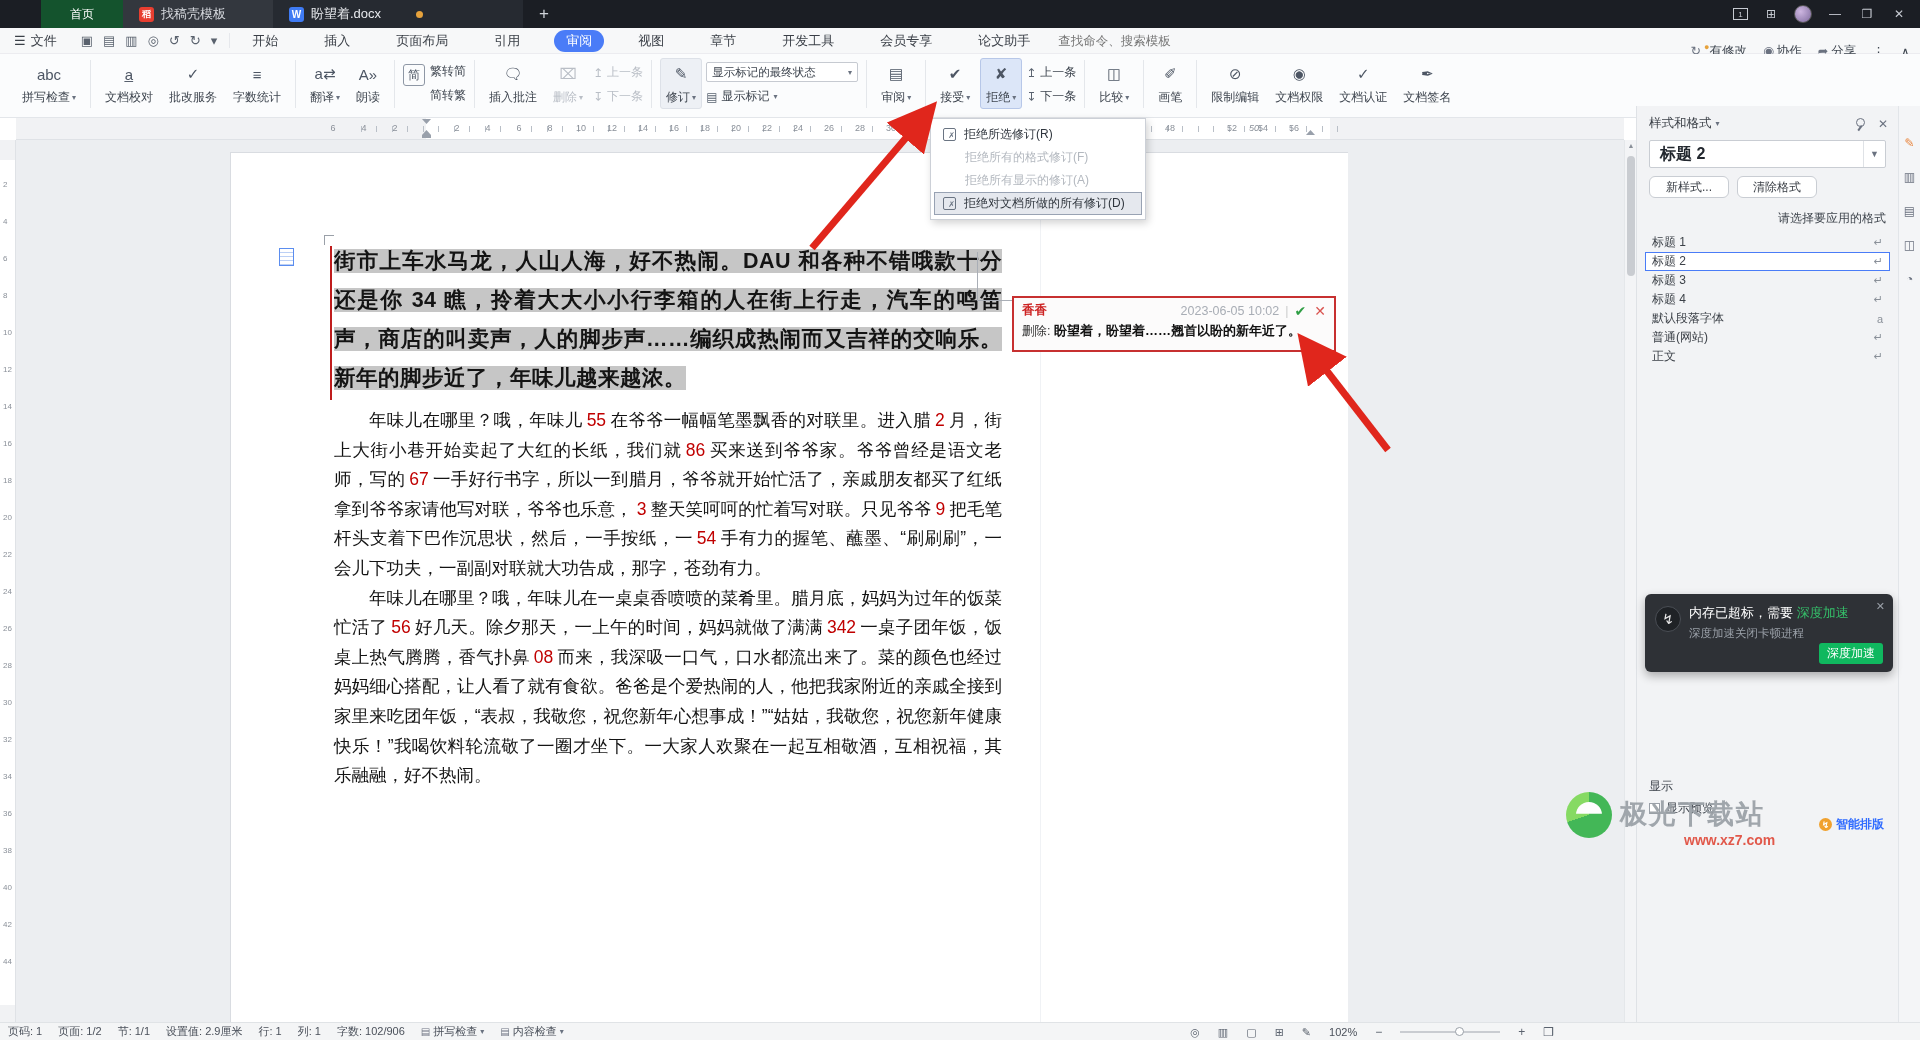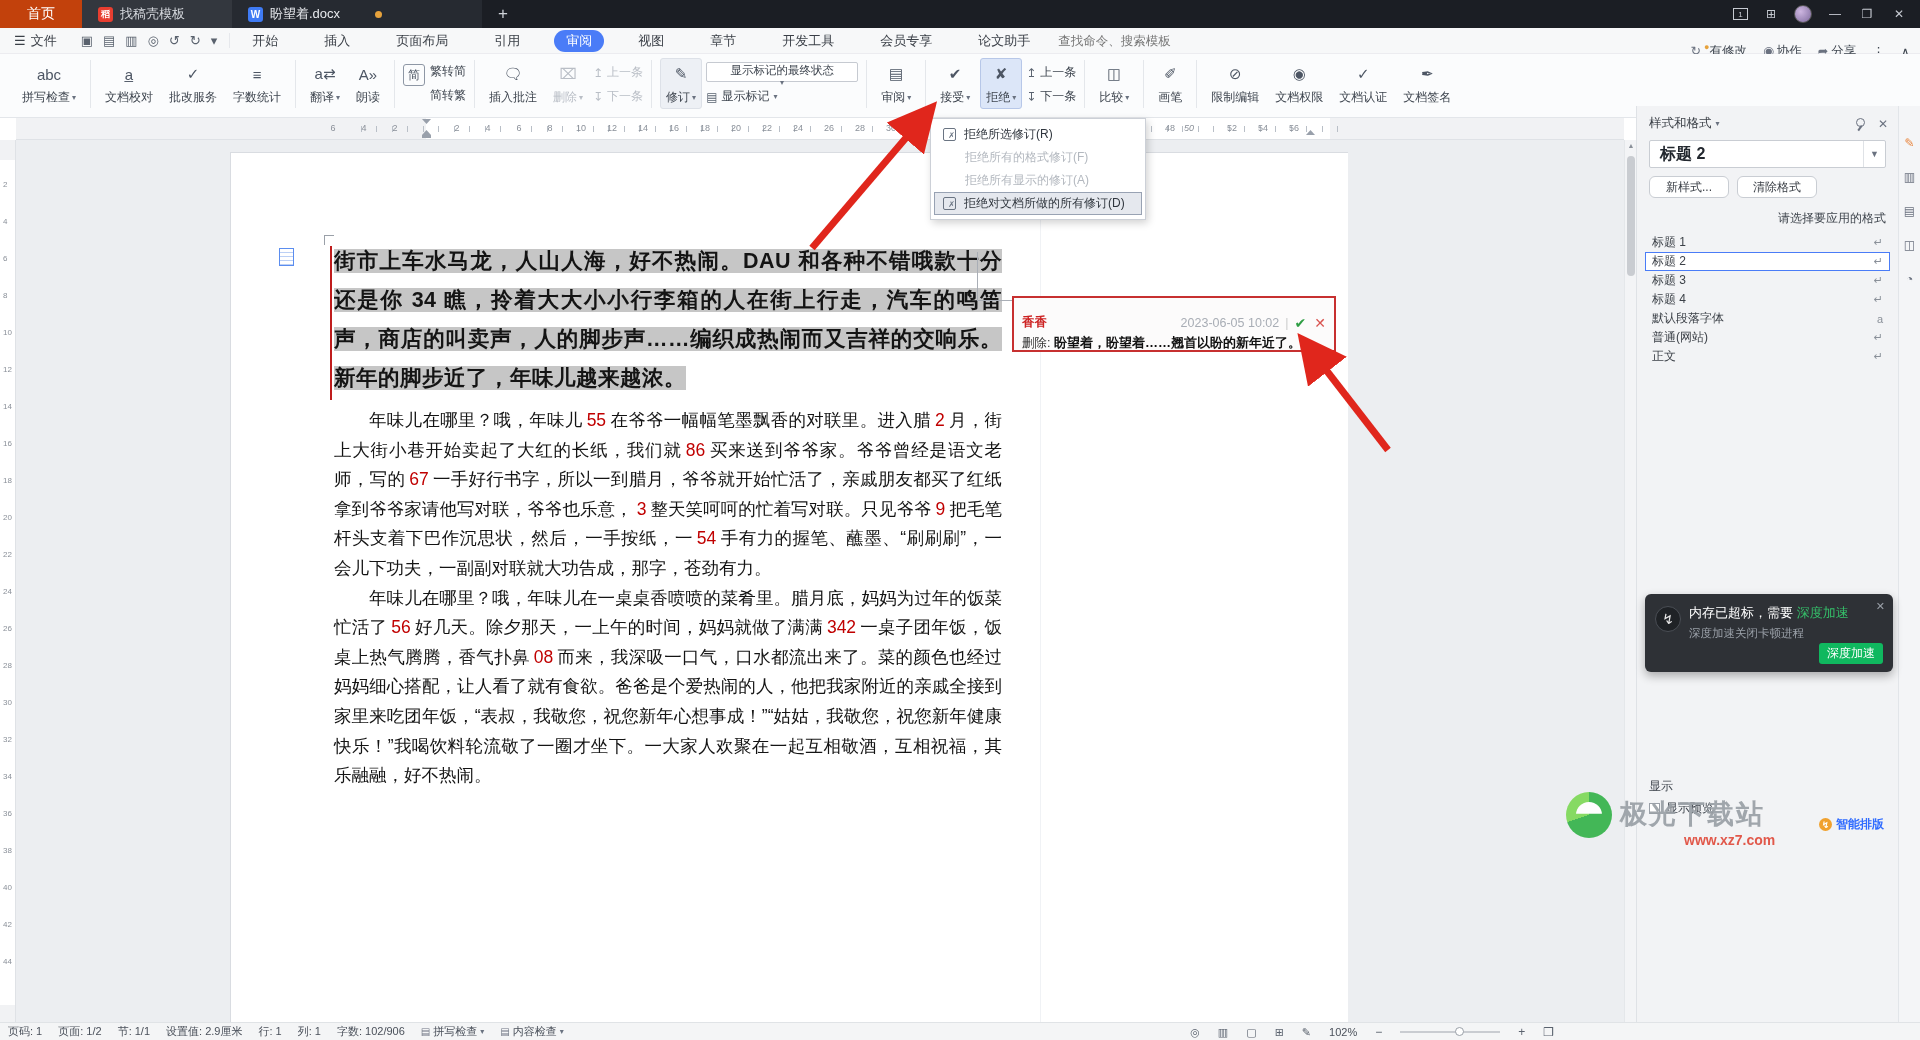--- a/index.html
+++ b/index.html
@@ -1,21 +1,21 @@
 <!DOCTYPE html>
 <html><head>
 <meta charset="utf-8">
 <style>
   html,body{margin:0;padding:0;background:#d8dade;}
   *{box-sizing:border-box;font-family:"Liberation Sans","DejaVu Sans",sans-serif;}
   #app{position:relative;width:1920px;height:1040px;background:#fff;overflow:hidden;}
 
   
   #titlebar{position:absolute;left:0;top:0;width:1920px;height:28px;background:#1b1e24;display:flex;align-items:stretch;}
-  #home-tab{width:82px;background:#c2410c;color:#fff;font-size:14px;display:flex;align-items:center;justify-content:center;}
+  #home-tab{width:82px;background:#14532d;color:#fff;font-size:12px;display:flex;align-items:center;justify-content:center;margin-left:41px;}
   .ttab{display:flex;align-items:center;gap:7px;padding:0 16px;color:#d8dbe0;font-size:13px;}
   .ttab.tmpl{background:#33373e;min-width:150px;}
   .ttab.docx{background:#262a31;min-width:250px;color:#e8eaee;}
   .docer-ic{width:15px;height:15px;border-radius:3px;background:#e83e30;display:inline-flex;align-items:center;justify-content:center;color:#fff;font-size:9px;font-weight:bold;}
   .wps-ic{width:15px;height:15px;border-radius:3px;background:#3f7bf4;display:inline-flex;align-items:center;justify-content:center;color:#fff;font-size:10px;font-weight:bold;}
   .mod-dot{width:7px;height:7px;border-radius:50%;background:#e6a23c;margin-left:28px;}
   #plus-tab{color:#cfd3d9;font-size:17px;display:flex;align-items:center;padding:0 16px;}
   #win-cluster{position:absolute;right:0;top:0;height:28px;display:flex;align-items:center;gap:14px;padding-right:12px;color:#c6cad1;font-size:12px;}
   .wic{display:inline-flex;align-items:center;justify-content:center;width:18px;height:16px;}
   .onepage{width:15px;height:12px;border:1px solid #c6cad1;font-size:8px;display:inline-flex;align-items:center;justify-content:center;}
@@ -46,21 +46,21 @@
   .ract{background:#dce6f8;border:1px solid #b7c7e8;}
   .rbox{background:#edf0f5;border:1px solid #dde1e8;}
   .rstack{display:flex;flex-direction:column;gap:7px;padding-top:6px;}
   .rsmall{display:flex;align-items:center;gap:4px;font-size:12px;color:#3e454f;white-space:nowrap;}
   .rsmall .sg{font-size:12px;color:#5a6370;}
   .conv{display:flex;align-items:flex-start;gap:5px;padding-top:3px;}
   .conv .ric{border:1px solid #8e97a5;border-radius:3px;font-size:12px;width:22px;height:22px;margin-top:3px;}
   .convcol{display:flex;flex-direction:column;gap:7px;padding-top:2px;}
   .convrow{font-size:12px;color:#3e454f;white-space:nowrap;}
   .tcol{display:flex;flex-direction:column;gap:6px;padding-top:4px;}
-  .combo{width:152px;height:20px;border:1px solid #c6cad1;background:#fff;border-radius:2px;display:flex;align-items:center;justify-content:space-between;padding:0 5px;font-size:11.5px;color:#3e454f;white-space:nowrap;flex-direction:column;}
+  .combo{width:152px;height:20px;border:1px solid #c6cad1;background:#fff;border-radius:2px;display:flex;align-items:center;justify-content:space-between;padding:0 5px;font-size:11.5px;color:#3e454f;white-space:nowrap;}
 
   
   #reject-menu{position:absolute;left:930px;top:118px;width:216px;background:#fff;border:1px solid #ccd0d7;box-shadow:2px 3px 8px rgba(0,0,0,.18);padding:4px 3px;z-index:40;}
   .mitem{height:23px;display:flex;align-items:center;gap:8px;padding:0 8px 0 8px;font-size:12px;color:#2f353d;white-space:nowrap;border:1px solid transparent;}
   .mitem.mdis{color:#b3b8bf;padding-left:30px;}
   .mitem.msel{background:#e5e8ee;border:1px solid #98a2b3;}
   .mi-ic{width:13px;height:13px;border:1px solid #6a7482;border-radius:2px;font-size:8px;color:#6a7482;display:inline-flex;align-items:flex-end;justify-content:flex-end;line-height:8px;flex:none;}
 
   
   #hruler{position:absolute;left:16px;top:118px;width:1608px;height:22px;background:#f1f2f4;border-bottom:1px solid #dfe2e6;}
@@ -82,21 +82,21 @@
   #doc-title .hl{background:#c6c6c6;}
   #doc-body{margin-top:8px;}
   .bodyp{margin:0;font-family:"Liberation Serif","DejaVu Serif",serif;font-size:17.5px;line-height:29.6px;text-align:justify;text-indent:2em;}
   .rn{color:#c00000;padding:0 4px;}
   #change-bar{position:absolute;left:314px;top:106px;width:2px;height:154px;background:#bf1d1d;}
   #cmark{position:absolute;left:263px;top:108px;width:15px;height:18px;border:1px solid #5b8def;background:
      repeating-linear-gradient(180deg,transparent 0 3px,#bcd0f5 3px 4px);}
   .connector{position:absolute;background:#a9aeb6;}
 
   
-  #comment-box{position:absolute;left:1012px;top:296px;width:324px;height:56px;border:2px solid #c73030;background:#fcfbfb;padding:16px 8px;z-index:5;}
+  #comment-box{position:absolute;left:1012px;top:296px;width:324px;height:56px;border:2px solid #c73030;background:#fcfbfb;padding:4px 8px;z-index:5;}
   #comment-head{display:flex;align-items:center;font-size:12.5px;}
   #comment-author{color:#cc2222;font-weight:bold;}
   #comment-time{margin-left:auto;color:#a8adb5;}
   #comment-sep{color:#ccc;margin:0 6px;}
   #comment-accept{color:#2f9e44;font-weight:bold;font-size:14px;}
   #comment-dismiss{color:#d9534f;font-weight:bold;font-size:14px;margin-left:8px;}
   #comment-body{margin-top:3px;font-size:12.5px;color:#333;white-space:nowrap;}
   #comment-content{font-weight:bold;color:#111;font-size:13px;}
 
   
@@ -441,21 +441,21 @@
       <span class="hnum" style="left: 875px;">30</span>
       <span class="hnum" style="left: 906px;">32</span>
       <span class="hnum" style="left: 937px;">34</span>
       <span class="hnum" style="left: 968px;">36</span>
       <span class="hnum" style="left: 999px;">38</span>
       <span class="hnum" style="left: 1030px;">40</span>
       <span class="hnum" style="left: 1061px;">42</span>
       <span class="hnum" style="left: 1092px;">44</span>
       <span class="hnum" style="left: 1123px;">46</span>
       <span class="hnum" style="left: 1154px;">48</span>
-      <span class="hnum" style="left: 1173px; font-style: italic;">50</span>
+      <span class="hnum" style="left: 1238px; font-style: italic;">50</span>
       <span class="hnum" style="left: 1216px;">52</span>
       <span class="hnum" style="left: 1247px;">54</span>
       <span class="hnum" style="left: 1278px;">56</span>
     </div>
 
   <div id="vruler">
     <div class="wz"></div>
   <span class="vnum" style="top: 40px;">2</span>
       <span class="vnum" style="top: 77px;">4</span>
       <span class="vnum" style="top: 114px;">6</span>

